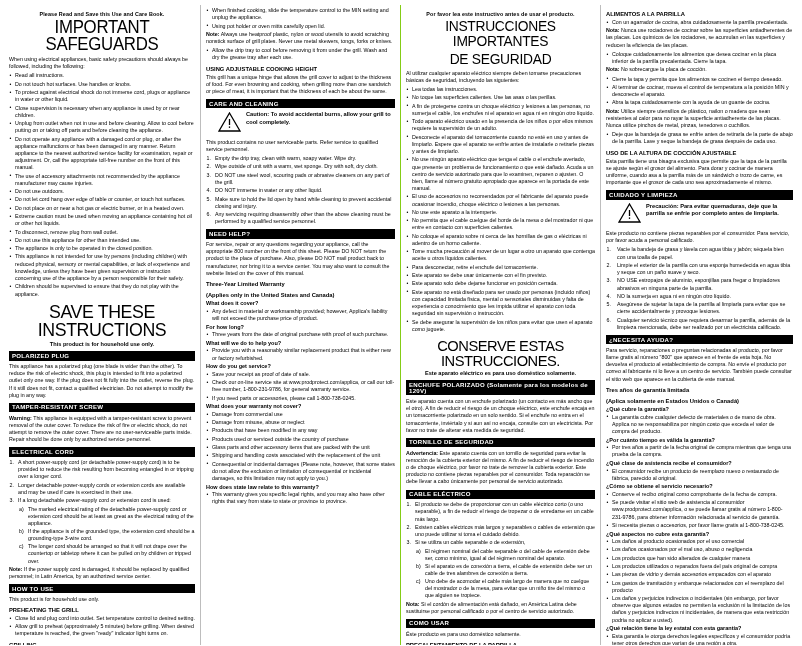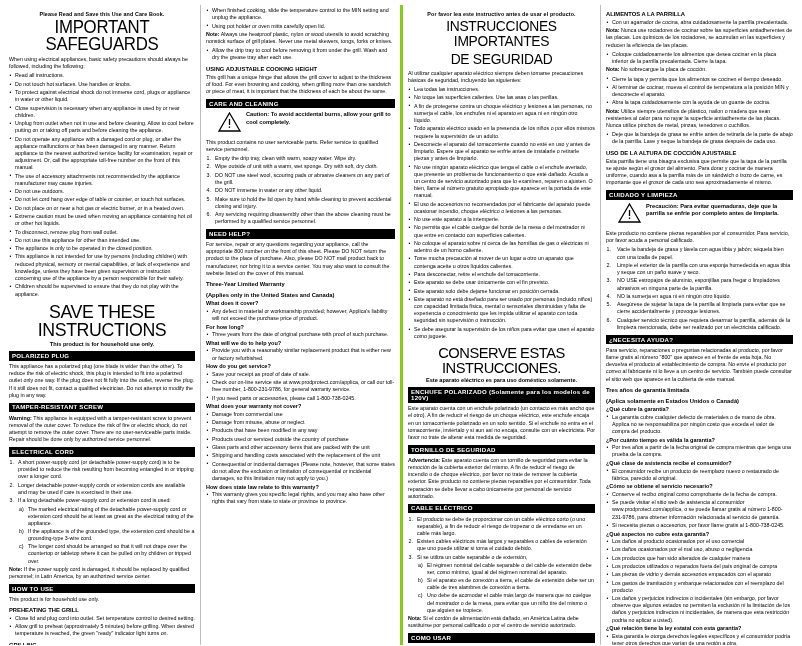--- a/index.html
+++ b/index.html
@@ -24,21 +24,21 @@
     align-items: center;
   }
   .col {
     box-sizing: border-box;
     height: 640px;
     overflow: hidden;
     padding: 0 5px;
   }
   .col-1 { width: 196px; }
   .col-2 { width: 200px; border-left: 1px solid #bdbdbd; }
-  .col-3 { width: 200px; border-left: 3px solid #84cc16; }
+  .col-3 { width: 200px; border-left: 1px solid #84cc16; }
   .col-4 { width: 198px; border-left: 1px solid #bdbdbd; }
 
   .lede {
     font-size: 5.4px;
     font-weight: bold;
     text-align: center;
     line-height: 1.25;
     margin: 6px 0 1px 0;
     letter-spacing: 0.1px;
   }

